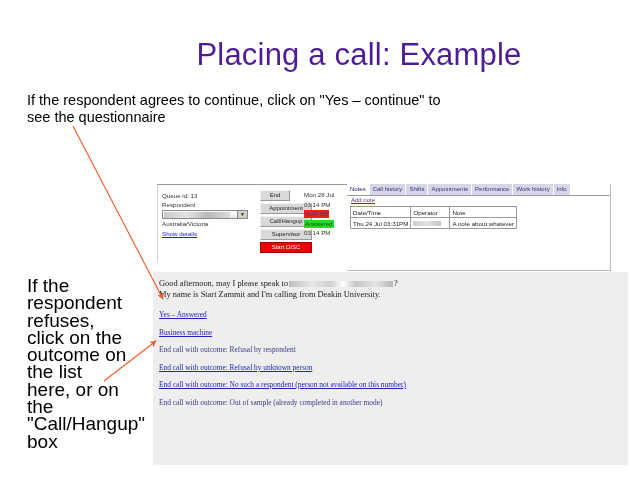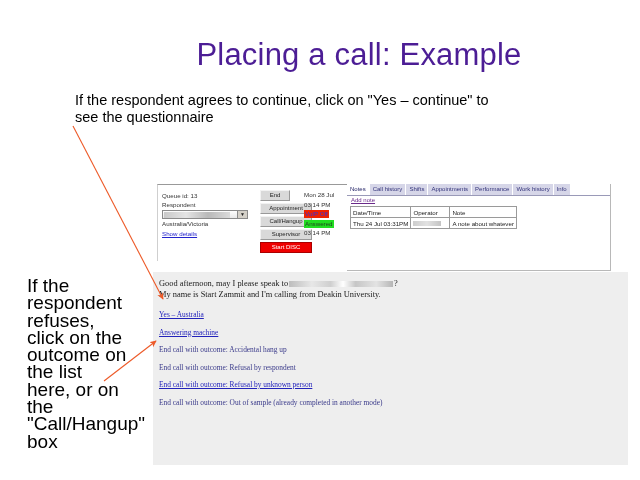--- a/index.html
+++ b/index.html
@@ -33,21 +33,20 @@
 
   
   #callout-top {
     position: absolute;
     left: 27px;
     top: 92px;
     width: 440px;
     font-size: 14.5px;
     line-height: 17px;
     color: #000000;
-    margin-left: 48px;
   }
   #callout-left {
     position: absolute;
     left: 27px;
     top: 277px;
     width: 102px;
     font-size: 19px;
     line-height: 17.3px;
     color: #000000;
   }
@@ -387,25 +386,25 @@
   </div>
 
   <div class="script-area">
     <div class="script-line">
       <span>Good afternoon, may I please speak to</span><span class="inline-redact"></span><span>?</span>
     </div>
     <div class="script-line">My name is Start Zammit and I'm calling from Deakin University.</div>
   </div>
 
   <div class="outcome-list">
-    <a class="outcome-link" href="#">Yes – Australia</a>
-    <a class="outcome-link" href="#">Answering machine</a>
-    <a class="outcome-link dim" href="#">End call with outcome: Accidental hang up</a>
+    <a class="outcome-link" href="#">Yes – Answered</a>
+    <a class="outcome-link" href="#">Business machine</a>
     <a class="outcome-link dim" href="#">End call with outcome: Refusal by respondent</a>
     <a class="outcome-link" href="#">End call with outcome: Refusal by unknown person</a>
+    <a class="outcome-link" href="#">End call with outcome: No such a respondent (person not available on this number)</a>
     <a class="outcome-link dim" href="#">End call with outcome: Out of sample (already completed in another mode)</a>
   </div>
 </div>
 
 <svg id="arrows" viewBox="0 0 640 480">
   <defs>
     <marker id="ah" markerWidth="7" markerHeight="7" refX="5.5" refY="3.2" orient="auto" markerUnits="strokeWidth">
       <path d="M0,0.3 L6.2,3.2 L0,6.1 L1.6,3.2 Z" fill="#ED5A28"></path>
     </marker>
   </defs>

